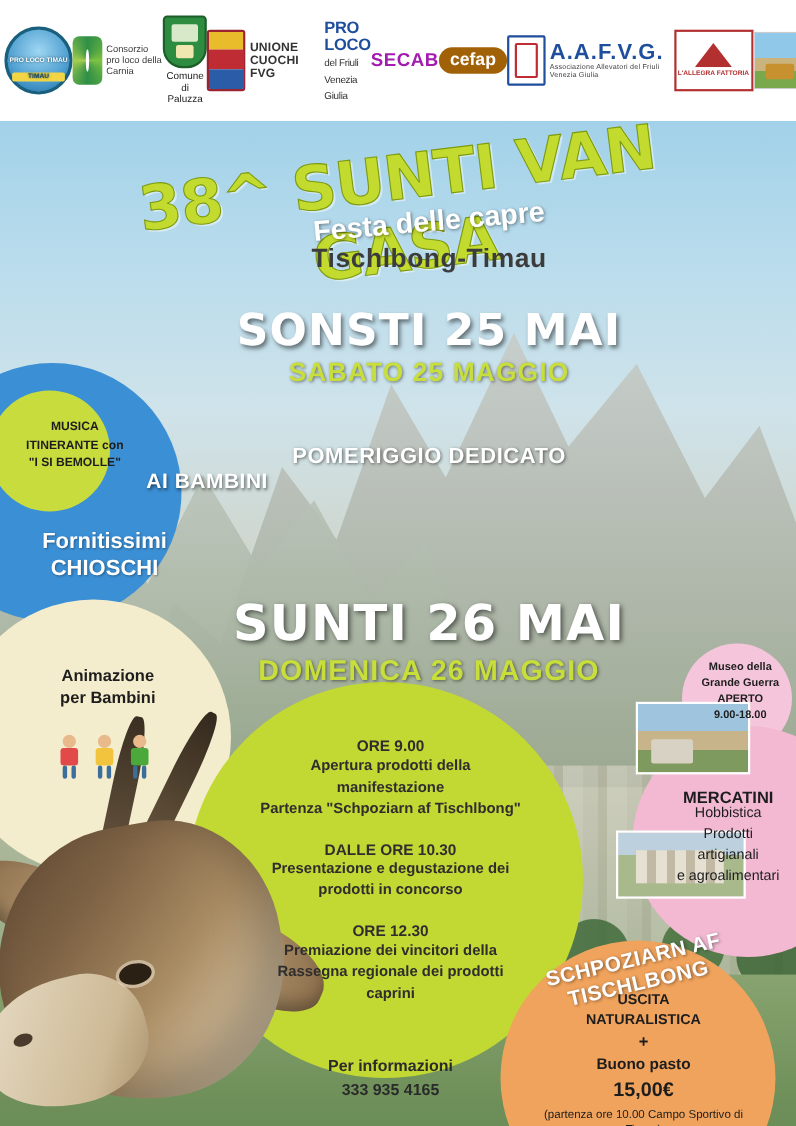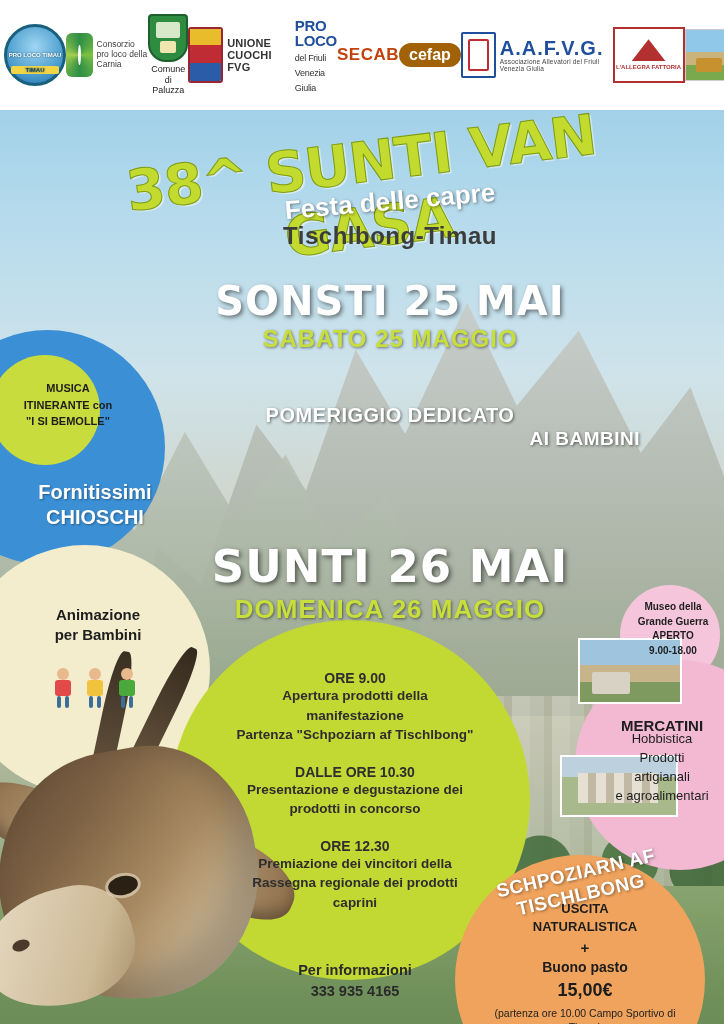--- a/index.html
+++ b/index.html
@@ -73,21 +73,21 @@
   .lg-unione-crest .top{position:absolute;top:0;left:0;right:0;height:16px;background:#e8bc2a;}
   .lg-unione-crest .mid{position:absolute;top:16px;left:0;right:0;height:18px;background:#bf2c34;}
   .lg-unione-crest .bot{position:absolute;top:34px;left:0;right:0;bottom:0;background:#2b5ca8;}
   .lg-unione-txt{font-size:11px;font-weight:bold;color:#333;letter-spacing:.2px;}
 
   .lg-proloco-fvg{
     font-size:15px;font-weight:bold;color:#1f4e9c;letter-spacing:-.3px;line-height:1;
   }
   .lg-proloco-fvg small{font-size:9px;color:#333;font-weight:normal;}
 
-  .lg-secab{font-size:17px;font-weight:bold;color:#c2410c;letter-spacing:.5px;}
+  .lg-secab{font-size:17px;font-weight:bold;color:#a21caf;letter-spacing:.5px;}
   .lg-cefap{
     background:#a16207;color:#fff;border-radius:13px;padding:3px 10px;
     font-size:16px;font-weight:bold;
   }
   .lg-aafvg-crest{
     width:44px;height:46px;border:2px solid #1f4e9c;background:#fff;position:relative;border-radius:2px;
   }
   .lg-aafvg-crest:before{content:"";position:absolute;inset:5px;border:2px solid #bf2c34;border-radius:2px;}
   .lg-aafvg-txt{font-size:20px;font-weight:bold;color:#1f4e9c;letter-spacing:1px;line-height:1;}
   .lg-aafvg-sub{font-size:6.5px;color:#444;letter-spacing:.2px;}
@@ -263,23 +263,23 @@
     text-shadow:2px 2px 3px rgba(255,255,255,.5);
     font-family:"DejaVu Sans", sans-serif;
   }
   .day1-l1{
     left:150px; top:404px; width:480px;
     font-size:20px; font-weight:bold; color:#ffffff;
     text-align:center; letter-spacing:.5px;
     text-shadow:1px 1px 3px rgba(0,0,0,.55);
   }
   .day1-l2{
-    left:160px; top:428px; width:480px;
+    left:133px; top:428px; width:480px;
     font-size:19px; font-weight:bold; color:#ffffff;
-    text-align:right; letter-spacing:.5px;
+    text-align:left; letter-spacing:.5px;
     text-shadow:1px 1px 3px rgba(0,0,0,.55);
   }
 
   .circolo{
     left:228px; top:452px; width:270px; height:60px;
     z-index:22;
   }
   .circolo .bear{
     position:absolute; left:110px; top:-4px; width:52px; height:48px;
   }

